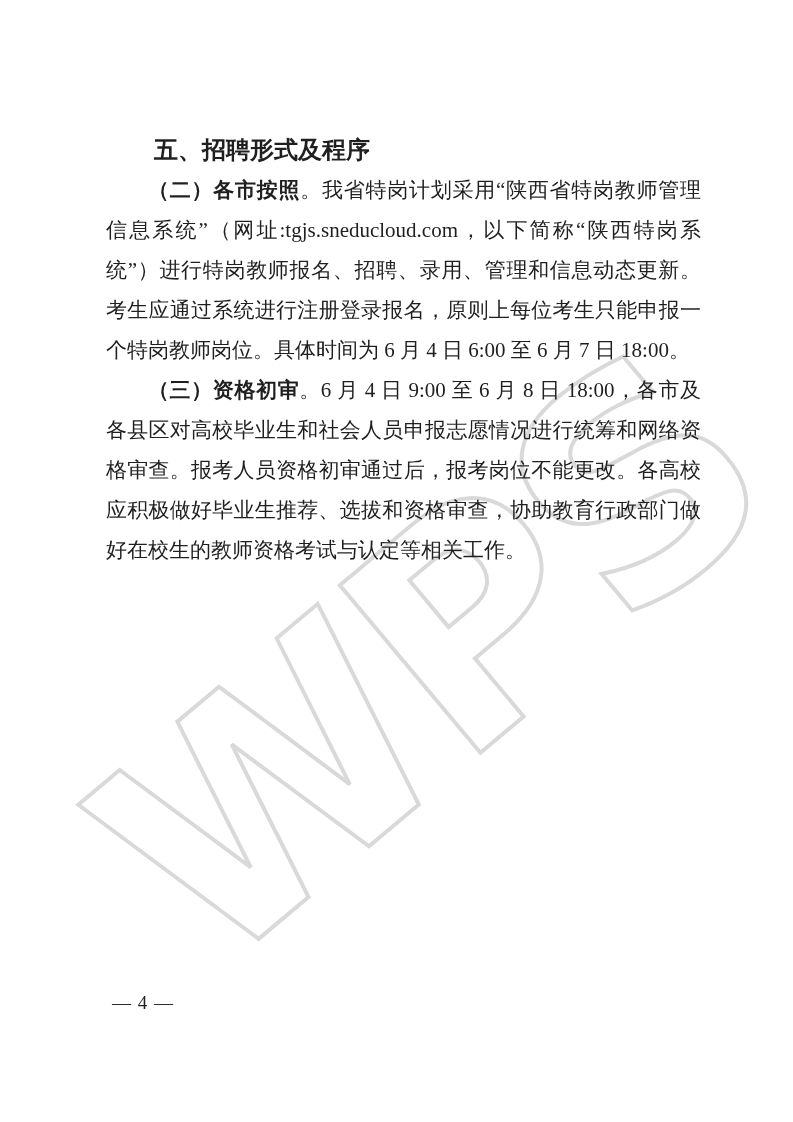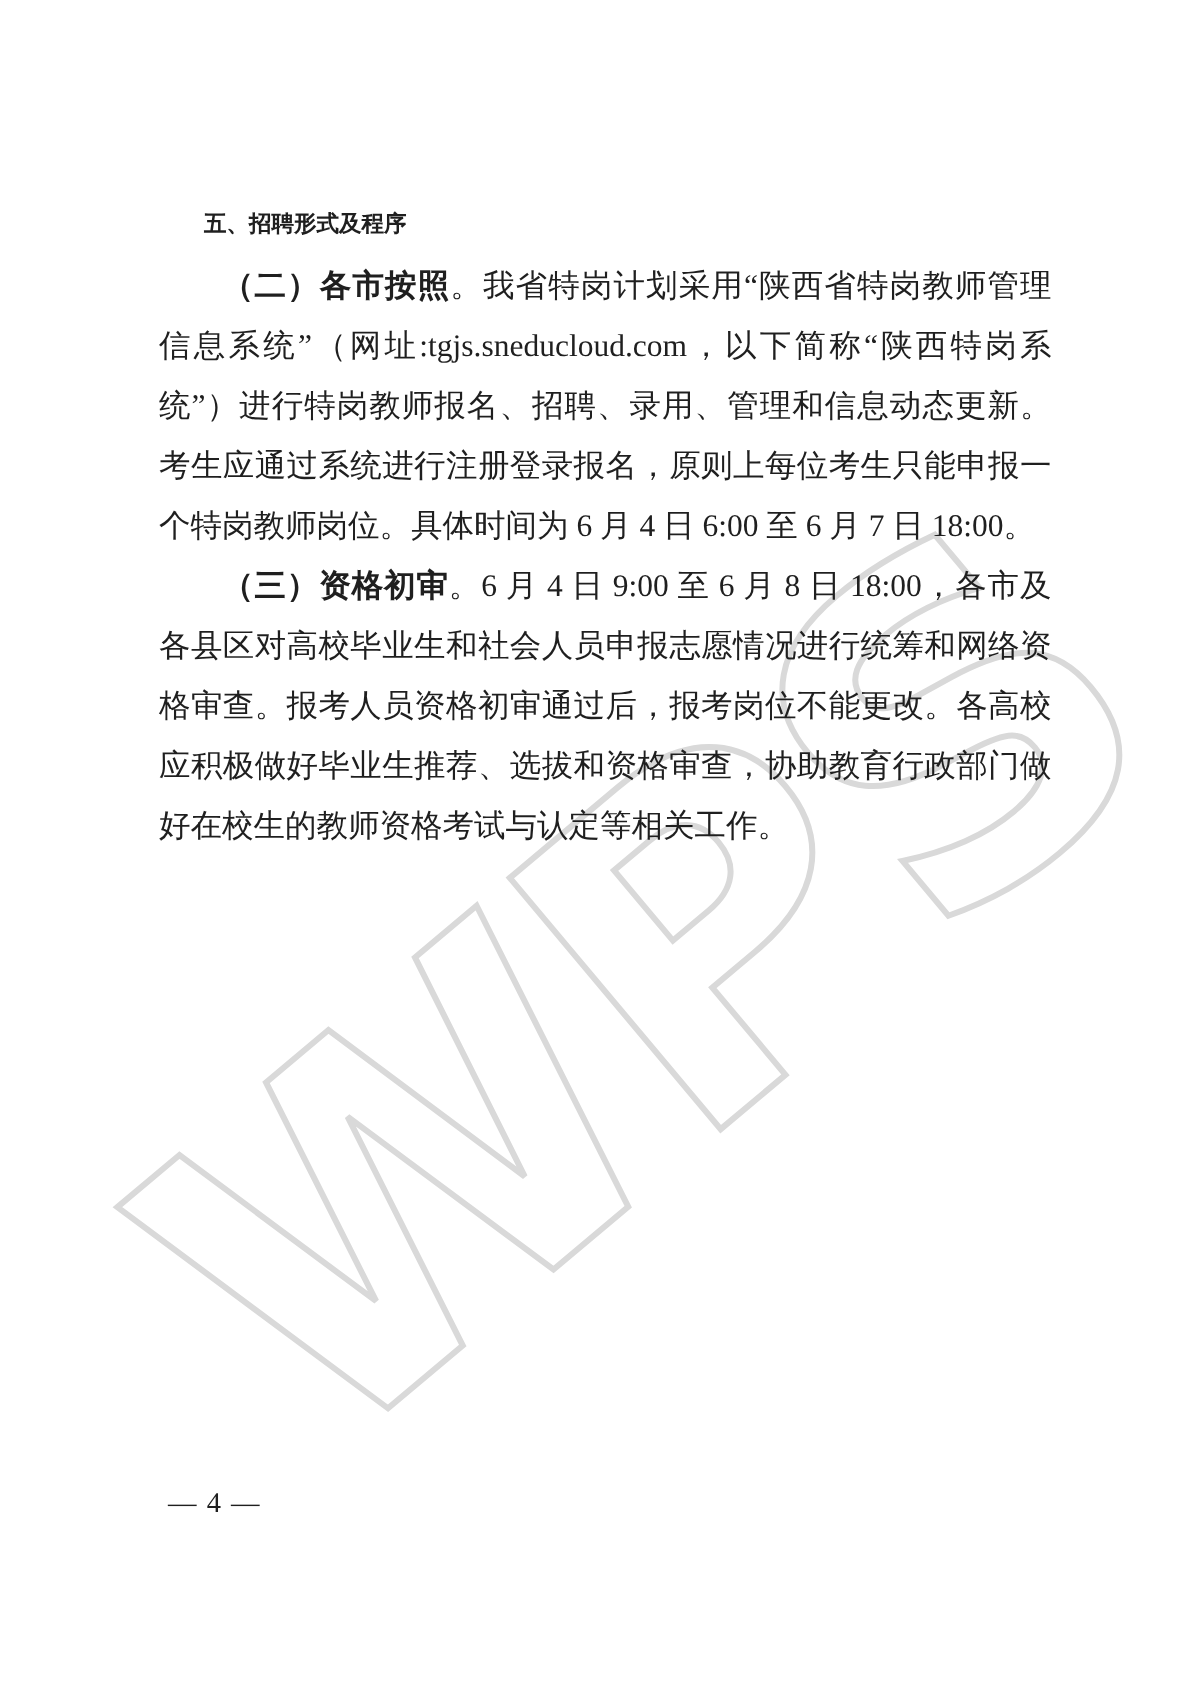--- a/index.html
+++ b/index.html
@@ -47,21 +47,21 @@
   }
   .para {
     margin: 0;
     text-indent: 2em;
   }
   .heading {
     margin: 0;
     text-indent: 2em;
     font-family: "Liberation Sans", "DejaVu Sans", sans-serif;
     font-weight: bold;
-    font-size: 15px;
+    font-size: 24px;
   }
   .lead {
     font-weight: bold;
   }
   .footer {
     position: absolute;
     left: 112px;
     top: 992px;
     z-index: 1;
     font-size: 19px;

